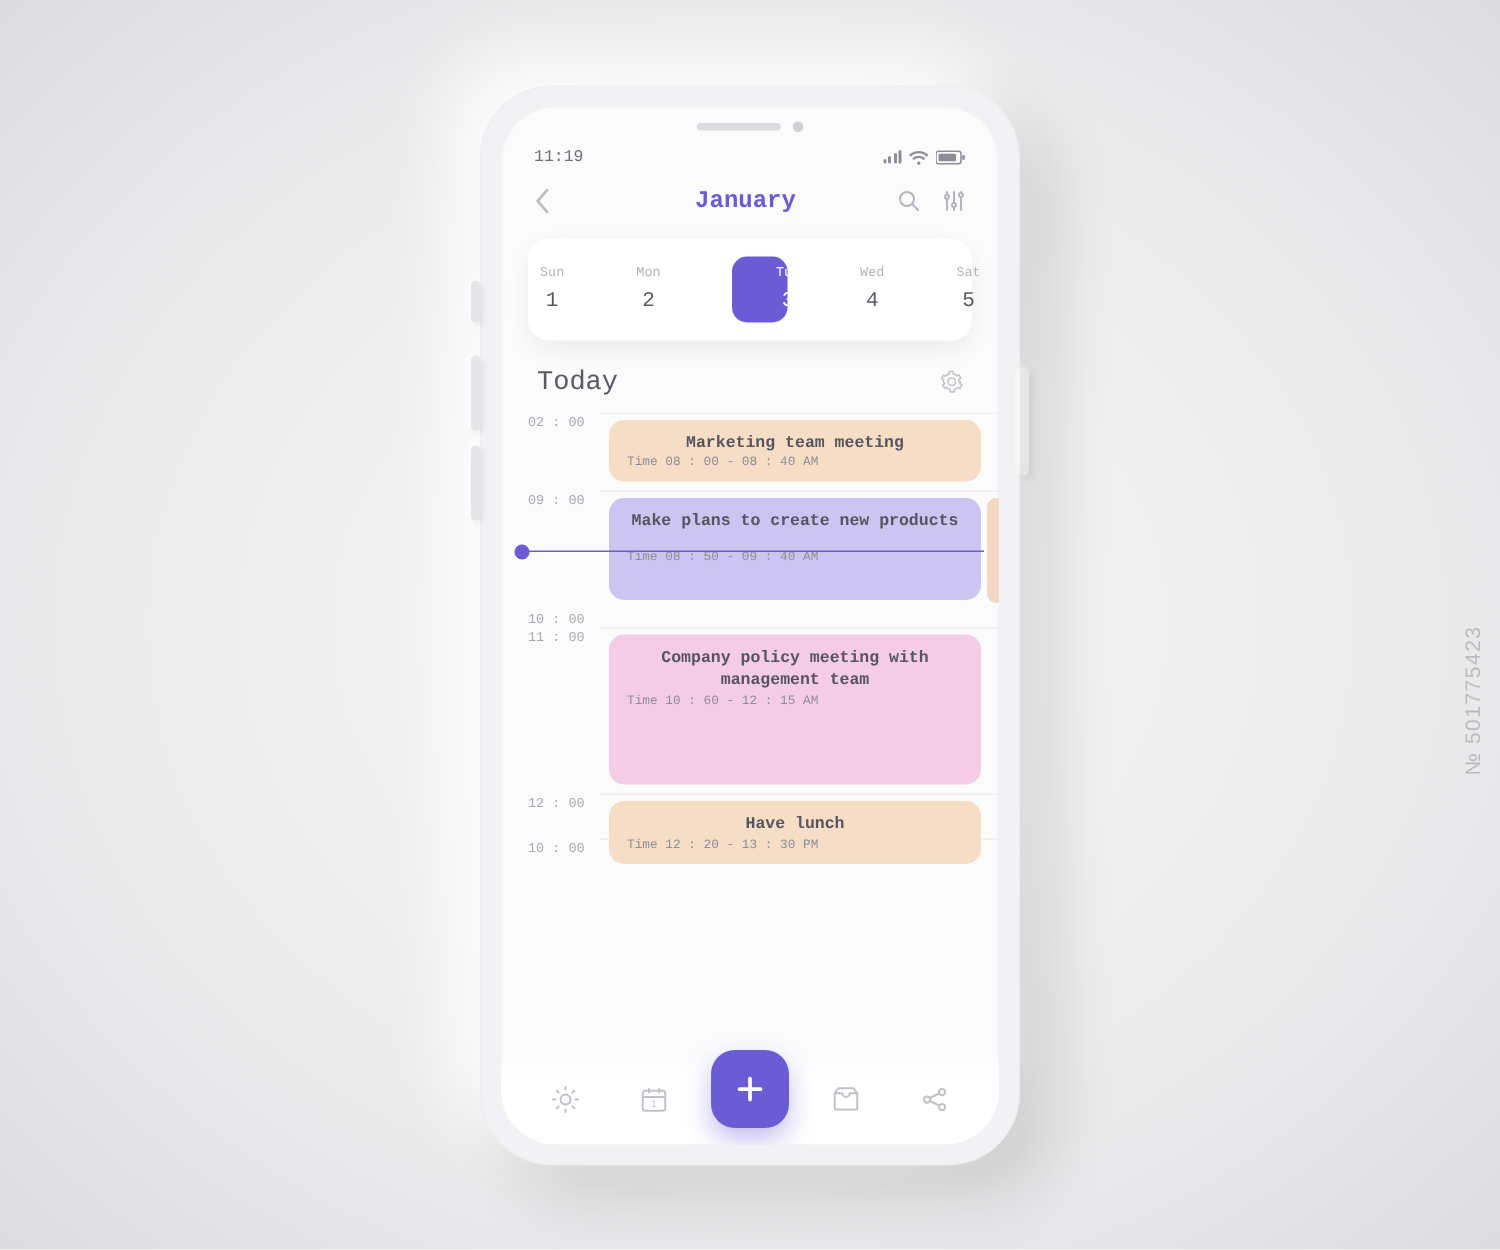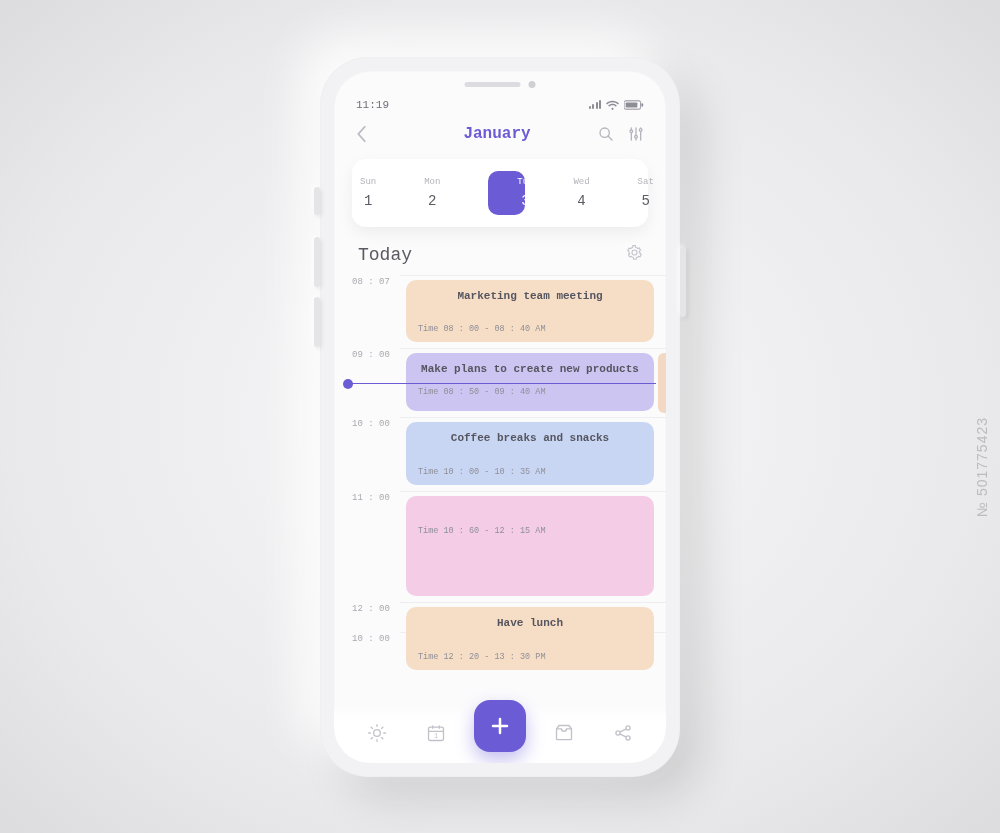--- a/index.html
+++ b/index.html
@@ -74,40 +74,40 @@
   }
   .day-col {
     display: flex; flex-direction: column; align-items: center; gap: 6px;
     width: 36px; padding: 6px 0; border-radius: 10px;
   }
   .day-col .dow { font-size: 9px; color: #b3b3bb; }
   .day-col .num { font-size: 14px; color: #5b5b63; font-weight: 500; }
   .day-col.selected { background: #6b5cd6; padding-left: 37px; }
   .day-col.selected .dow, .day-col.selected .num { color: #fff; }
   .section-head {
-    display: flex; justify-content: space-between; 
+    display: flex; justify-content: space-between; align-items: center;
     padding: 4px 24px 10px 24px;
   }
   .section-head h2 { font-size: 18px; font-weight: 400; color: #5a5a62; }
   .section-head .gear { color: #c4c4cb; }
   .timeline {
     flex: 1; overflow: hidden; padding: 0 0 0 0; position: relative;
   }
   .time-row {
     display: flex; align-items: flex-start; padding: 0 0 0 18px; position: relative;
   }
   .time-label {
     width: 48px; flex-shrink: 0; font-size: 9px; color: #a9a9b1; padding-top: 2px;
   }
   .events-col { flex: 1; border-top: 1px solid #eeeef1; padding: 4px 12px 4px 6px; min-height: 52px; position: relative; }
   .event-card {
     border-radius: 10px; padding: 9px 12px 8px 12px; margin-bottom: 2px;
   }
   .event-title { font-size: 11px; font-weight: 600; color: #555560; line-height: 1.35; text-align: center; }
-  .event-time { font-size: 8.5px; color: #8f8f98; margin-top: 21px; }
+  .event-time { font-size: 8.5px; color: #8f8f98; margin-top: 0; }
   .ev-orange { background: #f6ddc5; }
   .ev-purple { background: #ccc5f1; }
   .ev-blue   { background: #c9d6f3; }
   .ev-pink   { background: #f4cce6; }
   .ev-tall { min-height: 100px; }
   .now-line {
     position: absolute; left: 14px; right: 10px; top: 50%;
     height: 1.5px; background: #6b5cd6; z-index: 5;
   }
   .now-line::before {
@@ -236,55 +236,50 @@
       <div class="gear">
         <svg width="15" height="15" viewBox="0 0 24 24">
             <path fill="none" stroke="currentColor" stroke-width="1.8" d="M12 8a4 4 0 100 8 4 4 0 000-8zm9 4a9 9 0 01-.2 2l2 1.6-2 3.4-2.4-.8a9 9 0 01-3.4 2l-.4 2.6h-4l-.4-2.6a9 9 0 01-3.4-2l-2.4.8-2-3.4 2-1.6A9 9 0 013 12a9 9 0 01.2-2l-2-1.6 2-3.4 2.4.8a9 9 0 013.4-2L9.4 1h4l.4 2.6a9 9 0 013.4 2l2.4-.8 2 3.4-2 1.6c.1.7.2 1.3.2 2z"></path>
           </svg>
       </div>
     </div>
 
     <div class="timeline">
 
       <div class="time-row">
-        <div class="time-label">08 : 07</div>
+        <div class="time-label">02 : 00</div>
         <div class="events-col">
           <div class="event-card ev-orange">
             <div class="event-title">Marketing team meeting</div>
             <div class="event-time">Time 08 : 00 - 08 : 40 AM</div>
           </div>
         </div>
       </div>
 
       <div class="time-row" style="position:relative">
         <div class="time-label">09 : 00</div>
         <div class="events-col" style="position:relative">
-          <div class="event-card ev-purple" style="padding-bottom:14px">
+          <div class="event-card ev-purple" style="padding-bottom:24px">
             <div class="event-title">Make plans to create new products</div>
             <div class="event-time" style="margin-top:10px">Time 08 : 50 - 09 : 40 AM</div>
           </div>
           <div class="peek-right"></div>
         </div>
         <div class="now-line"></div>
       </div>
 
       <div class="time-row">
         <div class="time-label">10 : 00</div>
-        <div class="events-col">
-          <div class="event-card ev-blue">
-            <div class="event-title">Coffee breaks and snacks</div>
-            <div class="event-time">Time 10 : 00 - 10 : 35 AM</div>
-          </div>
-        </div>
       </div>
 
       <div class="time-row">
         <div class="time-label">11 : 00</div>
         <div class="events-col">
           <div class="event-card ev-pink ev-tall">
+            <div class="event-title">Company policy meeting with management team</div>
             <div class="event-time">Time 10 : 60 - 12 : 15 AM</div>
           </div>
         </div>
       </div>
 
       <div class="time-row">
         <div class="time-label">12 : 00</div>
         <div class="events-col" style="min-height:30px"></div>
       </div>
 

